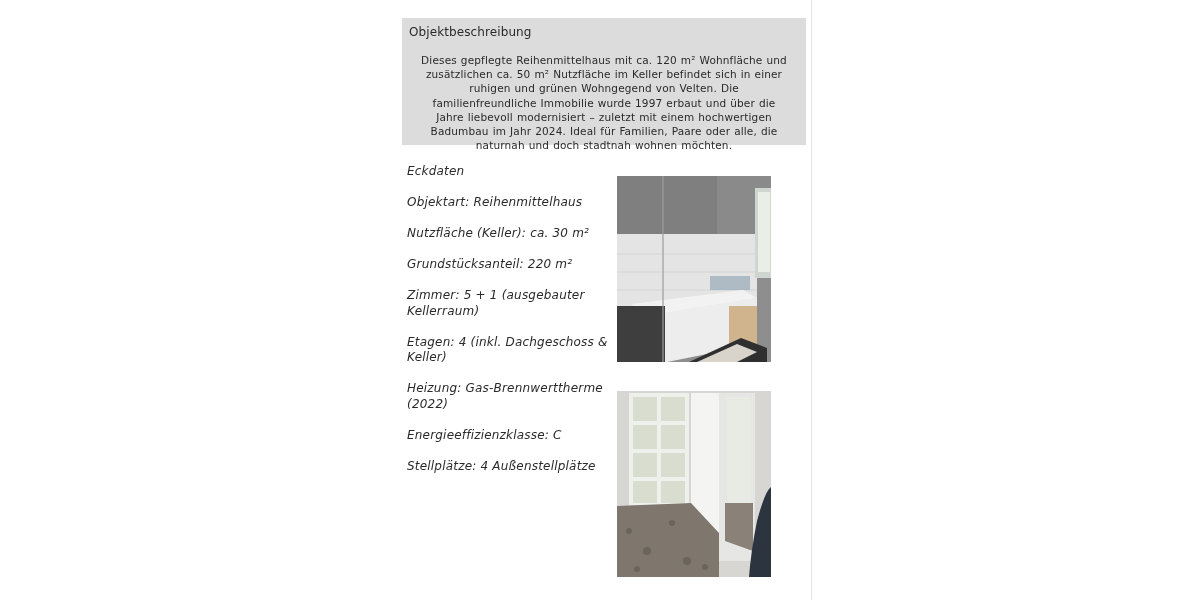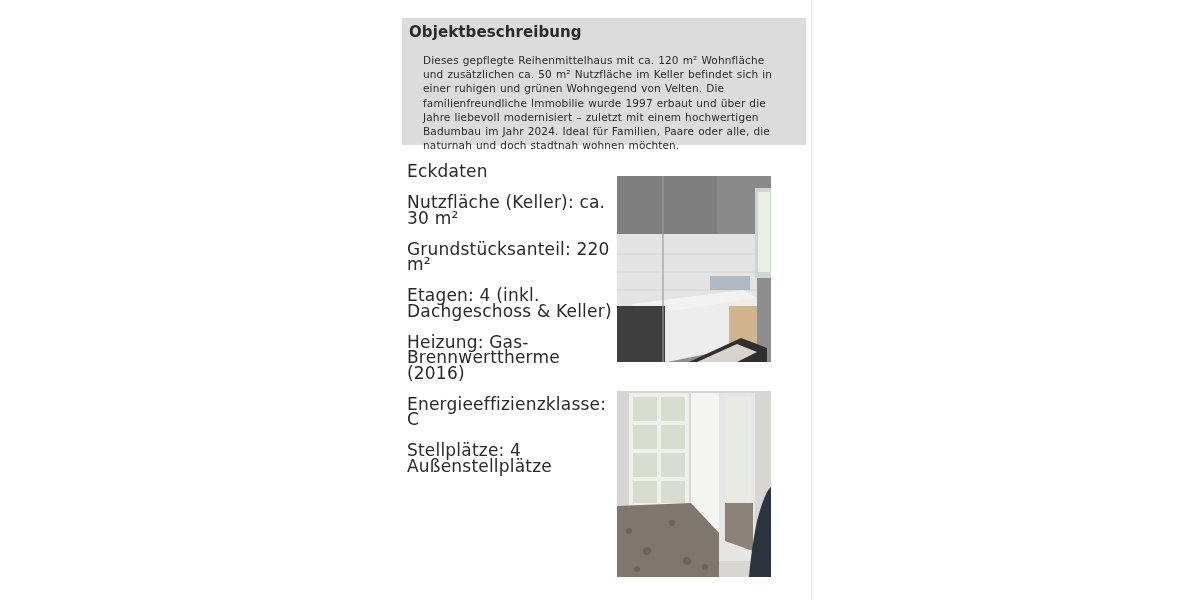--- a/index.html
+++ b/index.html
@@ -7,50 +7,52 @@
       width: 1200px; height: 600px; background: #ffffff; position: relative; overflow: hidden;
       font-family: "DejaVu Sans", sans-serif; color: #2a2a2a;
     }
     .right-border {
       position: absolute; left: 811px; top: 0; width: 1px; height: 600px; background: #e6e6e6;
     }
     .desc-box {
       position: absolute; left: 402px; top: 18px; width: 404px; height: 127px;
       background: #dcdcdc; box-sizing: border-box; padding: 8px 7px;
     }
-    .desc-title { font-size: 15px; line-height: 13px; margin: 0 0 14px 0; letter-spacing: 0.1px; font-weight: bold; }
-    .desc-text { font-size: 10.5px; line-height: 14.2px; margin: 14px; letter-spacing: 0.15px; word-spacing: 0.5px; }
+    .desc-title { font-size: 12px; line-height: 13px; margin: 0 0 14px 0; letter-spacing: 0.1px; }
+    .desc-text { font-size: 10.5px; line-height: 14.2px; margin: 8px; letter-spacing: 0.15px; word-spacing: 0.5px; text-align: center; }
     .facts {
       position: absolute; left: 407px; top: 164px; width: 205px;
     }
     .fact {
-      font-size: 17px; line-height: 15.5px; margin: 0 0 15.5px 0; letter-spacing: 0.2px;
+      font-size: 12px; line-height: 15.5px; margin: 0 0 15.5px 0; letter-spacing: 0.2px; font-style: italic;
     }
     .photo {
       position: absolute; left: 617px; width: 154px; height: 186px; overflow: hidden;
     }
     .photo-1 { top: 176px; }
     .photo-2 { top: 391px; }
   </style>
 </head>
 <body>
 
 <div class="right-border"></div>
 
 <section class="desc-box">
   <p class="desc-title">Objektbeschreibung</p>
   <p class="desc-text">Dieses gepflegte Reihenmittelhaus mit ca. 120 m² Wohnfläche und zusätzlichen ca. 50 m² Nutzfläche im Keller befindet sich in einer ruhigen und grünen Wohngegend von Velten. Die familienfreundliche Immobilie wurde 1997 erbaut und über die Jahre liebevoll modernisiert – zuletzt mit einem hochwertigen Badumbau im Jahr 2024. Ideal für Familien, Paare oder alle, die naturnah und doch stadtnah wohnen möchten.</p>
 </section>
 
 <section class="facts">
   <p class="fact">Eckdaten</p>
+  <p class="fact">Objektart: Reihenmittelhaus</p>
   <p class="fact">Nutzfläche (Keller): ca. 30 m²</p>
   <p class="fact">Grundstücksanteil: 220 m²</p>
+  <p class="fact">Zimmer: 5 + 1 (ausgebauter Kellerraum)</p>
   <p class="fact">Etagen: 4 (inkl. Dachgeschoss &amp; Keller)</p>
-  <p class="fact">Heizung: Gas-Brennwerttherme (2016)</p>
+  <p class="fact">Heizung: Gas-Brennwerttherme (2022)</p>
   <p class="fact">Energieeffizienzklasse: C</p>
   <p class="fact">Stellplätze: 4 Außenstellplätze</p>
 </section>
 
 <div class="photo photo-1">
   <svg width="154" height="186" viewBox="0 0 154 186">
     <rect x="0" y="0" width="154" height="186" fill="#8e8e8e"></rect>
     <rect x="0" y="0" width="100" height="60" fill="#7f7f7f"></rect>
     <polygon points="100,0 154,0 154,60 100,60" fill="#8a8a8a"></polygon>
     <rect x="0" y="58" width="140" height="110" fill="#e4e4e4"></rect>

